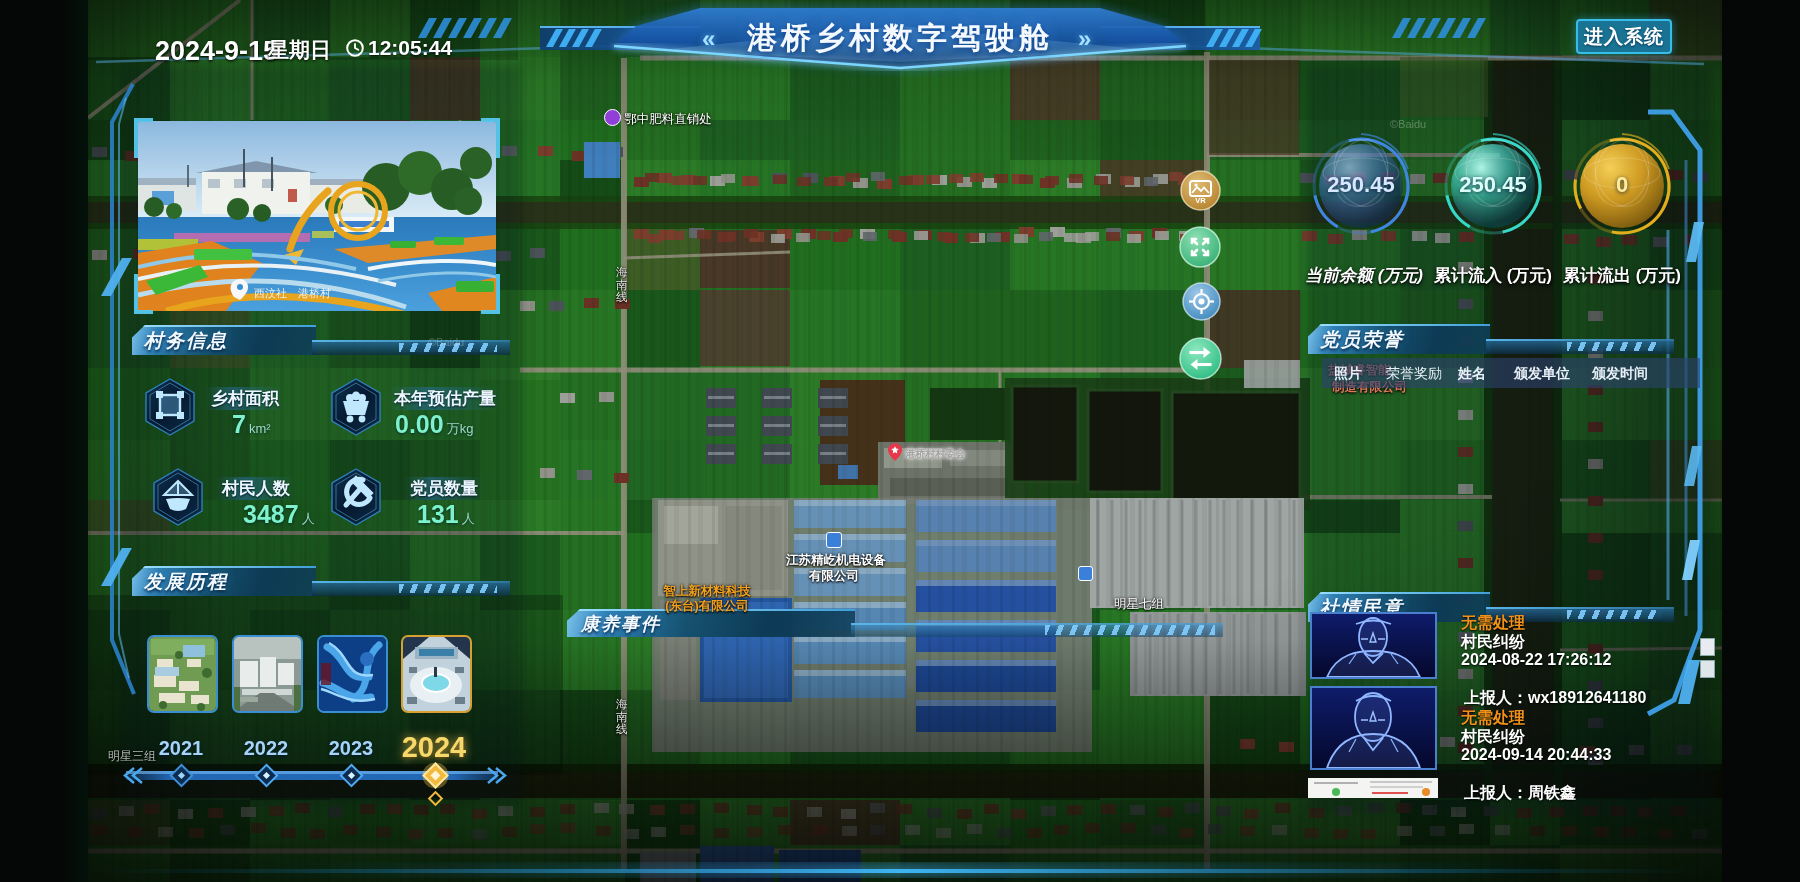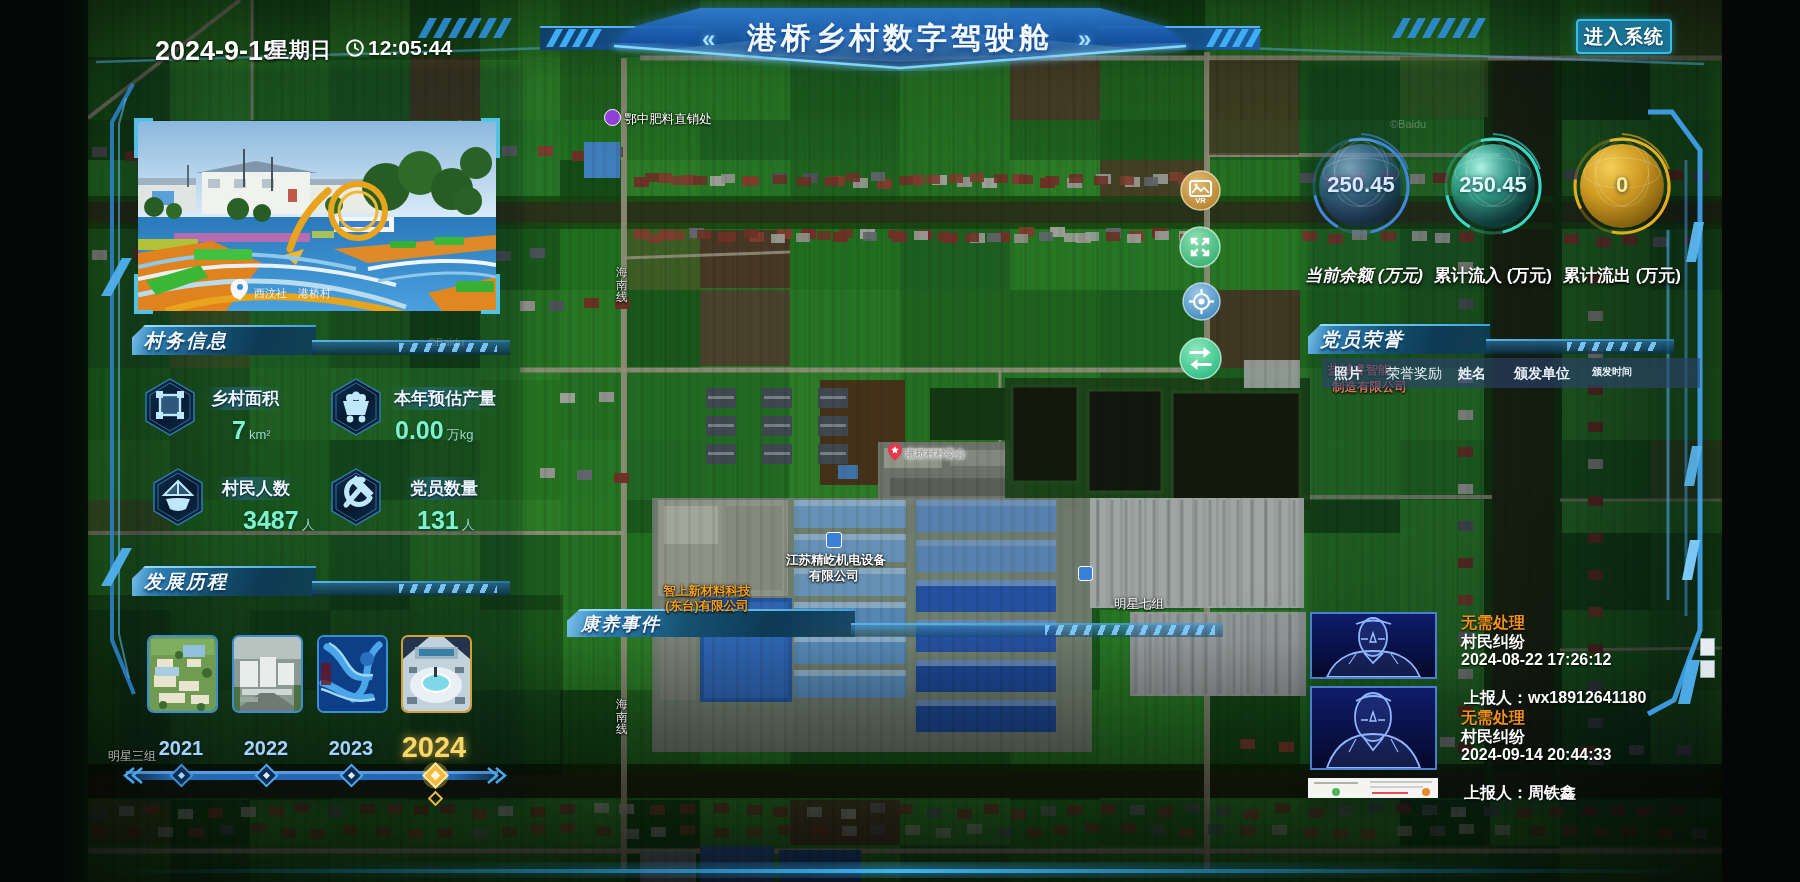--- a/index.html
+++ b/index.html
@@ -14,21 +14,21 @@
 .hdr .hm::after{content:"";position:absolute;left:8px;top:0;right:0;height:2px;background:linear-gradient(90deg,#9be0ff,#3f9fd8);}
 .hdr .ht{position:absolute;top:15px;height:15px;background:linear-gradient(180deg,rgba(40,110,160,.85),rgba(10,45,70,.75));}
 .hdr .ht::after{content:"";position:absolute;left:0;top:0;right:0;height:2px;background:linear-gradient(90deg,#58b4e8,rgba(70,160,220,.25));}
 .hdr .hs{position:absolute;top:18px;height:9px;
  background:repeating-linear-gradient(112deg,rgba(130,205,255,.9) 0 5px,rgba(40,110,170,.12) 5px 13px);}
 .hdr .hx{position:absolute;font-style:italic;font-weight:bold;font-size:19px;letter-spacing:2px;color:#f2f9ff;
  left:12px;top:3px;text-shadow:0 2px 3px rgba(0,30,60,.9),0 0 8px rgba(60,150,220,.5);}
 .maplabel{position:absolute;color:#fff;font-size:12px;text-shadow:0 1px 2px #000,0 0 3px #000;white-space:nowrap;}
 .statlabel{position:absolute;font-size:17px;font-weight:bold;color:#ecf6ff;text-shadow:0 1px 2px rgba(0,20,40,.9);
  background:linear-gradient(90deg,rgba(30,90,130,0),rgba(40,110,160,.55) 35%,rgba(30,90,130,0));padding:0 6px;}
-.statval{position:absolute;font-weight:bold;color:#7df2cd;text-shadow:0 1px 3px rgba(0,40,40,.8);font-size:25px;white-space:nowrap;margin-top:6px;}
+.statval{position:absolute;font-weight:bold;color:#7df2cd;text-shadow:0 1px 3px rgba(0,40,40,.8);font-size:25px;white-space:nowrap;}
 .statval .un{font-size:13px;color:#9fd8c5;font-weight:normal;margin-left:3px;}
 .glabel{position:absolute;width:160px;text-align:center;font-size:17px;font-weight:bold;color:#fff;
  text-shadow:0 1px 2px #000,0 2px 4px rgba(0,0,0,.8);white-space:nowrap;}
 .yr{position:absolute;width:80px;text-align:center;font-size:20px;font-weight:bold;color:#a6d4f6;text-shadow:0 1px 3px rgba(0,20,50,.9);}
 .sq-txt{position:absolute;font-size:16px;color:#fff;white-space:nowrap;text-shadow:0 1px 2px #000;}
 </style>
 </head>
 <body>
 <div id="stage">
 
@@ -1348,22 +1348,28 @@
 </div>
 
 <div class="maplabel" style="left:1328px;top:362px;font-size:12.5px;font-weight:bold;color:#e07a5a;opacity:.85;">盐城睿智能</div>
 <div class="maplabel" style="left:1332px;top:379px;font-size:12.5px;font-weight:bold;color:#e07a5a;">制造有限公司</div>
 
 <div class="abs" style="left:1322px;top:358px;width:378px;height:30px;background:rgba(44,66,110,.62);"></div>
 <div class="abs" style="left:1334px;top:365px;font-size:14px;font-weight:bold;color:#e8f0f8;">照片</div>
 <div class="abs" style="left:1386px;top:365px;font-size:14px;font-weight:normal;color:#e8f0f8;">荣誉奖励</div>
 <div class="abs" style="left:1458px;top:365px;font-size:14px;font-weight:bold;color:#e8f0f8;">姓名</div>
 <div class="abs" style="left:1514px;top:365px;font-size:14px;font-weight:bold;color:#e8f0f8;">颁发单位</div>
-<div class="abs" style="left:1592px;top:365px;font-size:10px;font-weight:bold;color:#e8f0f8;">颁发时间</div>
-
+<div class="abs" style="left:1592px;top:365px;font-size:14px;font-weight:bold;color:#e8f0f8;">颁发时间</div>
+
+<div class="hdr" style="left:1308px;top:592px;width:366px;">
+<div class="hm" style="width:182px;"></div>
+<div class="ht" style="left:178px;width:188px;"></div>
+<div class="hs" style="right:12px;width:95px;"></div>
+<div class="hx">社情民意</div>
+</div>
 
 <svg class="abs" style="left:1310px;top:612px;border:2px solid #4a7fd0" width="123" height="63" viewBox="0 0 123 63">
 <defs>
         <linearGradient id="pg1" x1="0" y1="0" x2="0" y2="1">
 <stop offset="0" stop-color="#0e1c6a"></stop>
           <stop offset="1" stop-color="#05082c"></stop>
         </linearGradient>
       </defs>
 <rect width="123" height="63" fill="url(#pg1)"></rect>
 <g stroke="#8fb6ff" stroke-width="1.8" fill="rgba(120,160,255,.13)">

